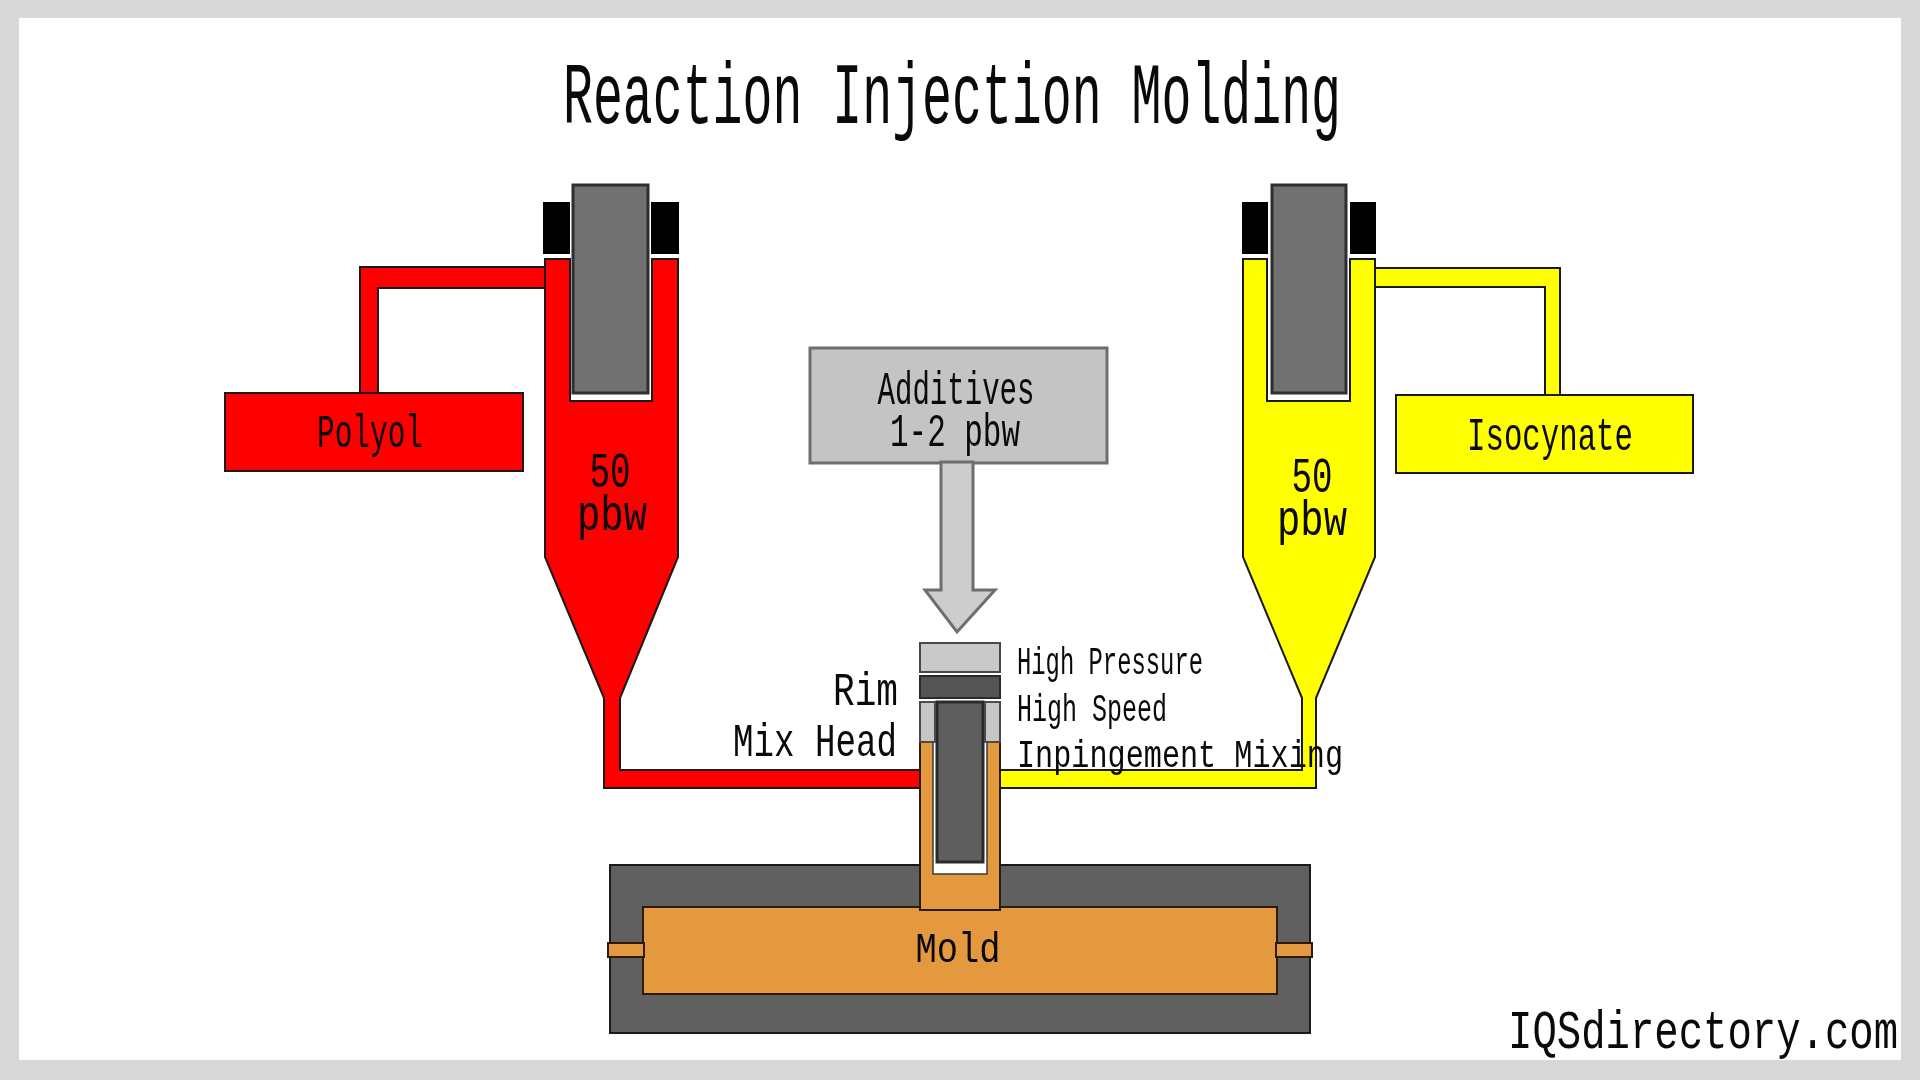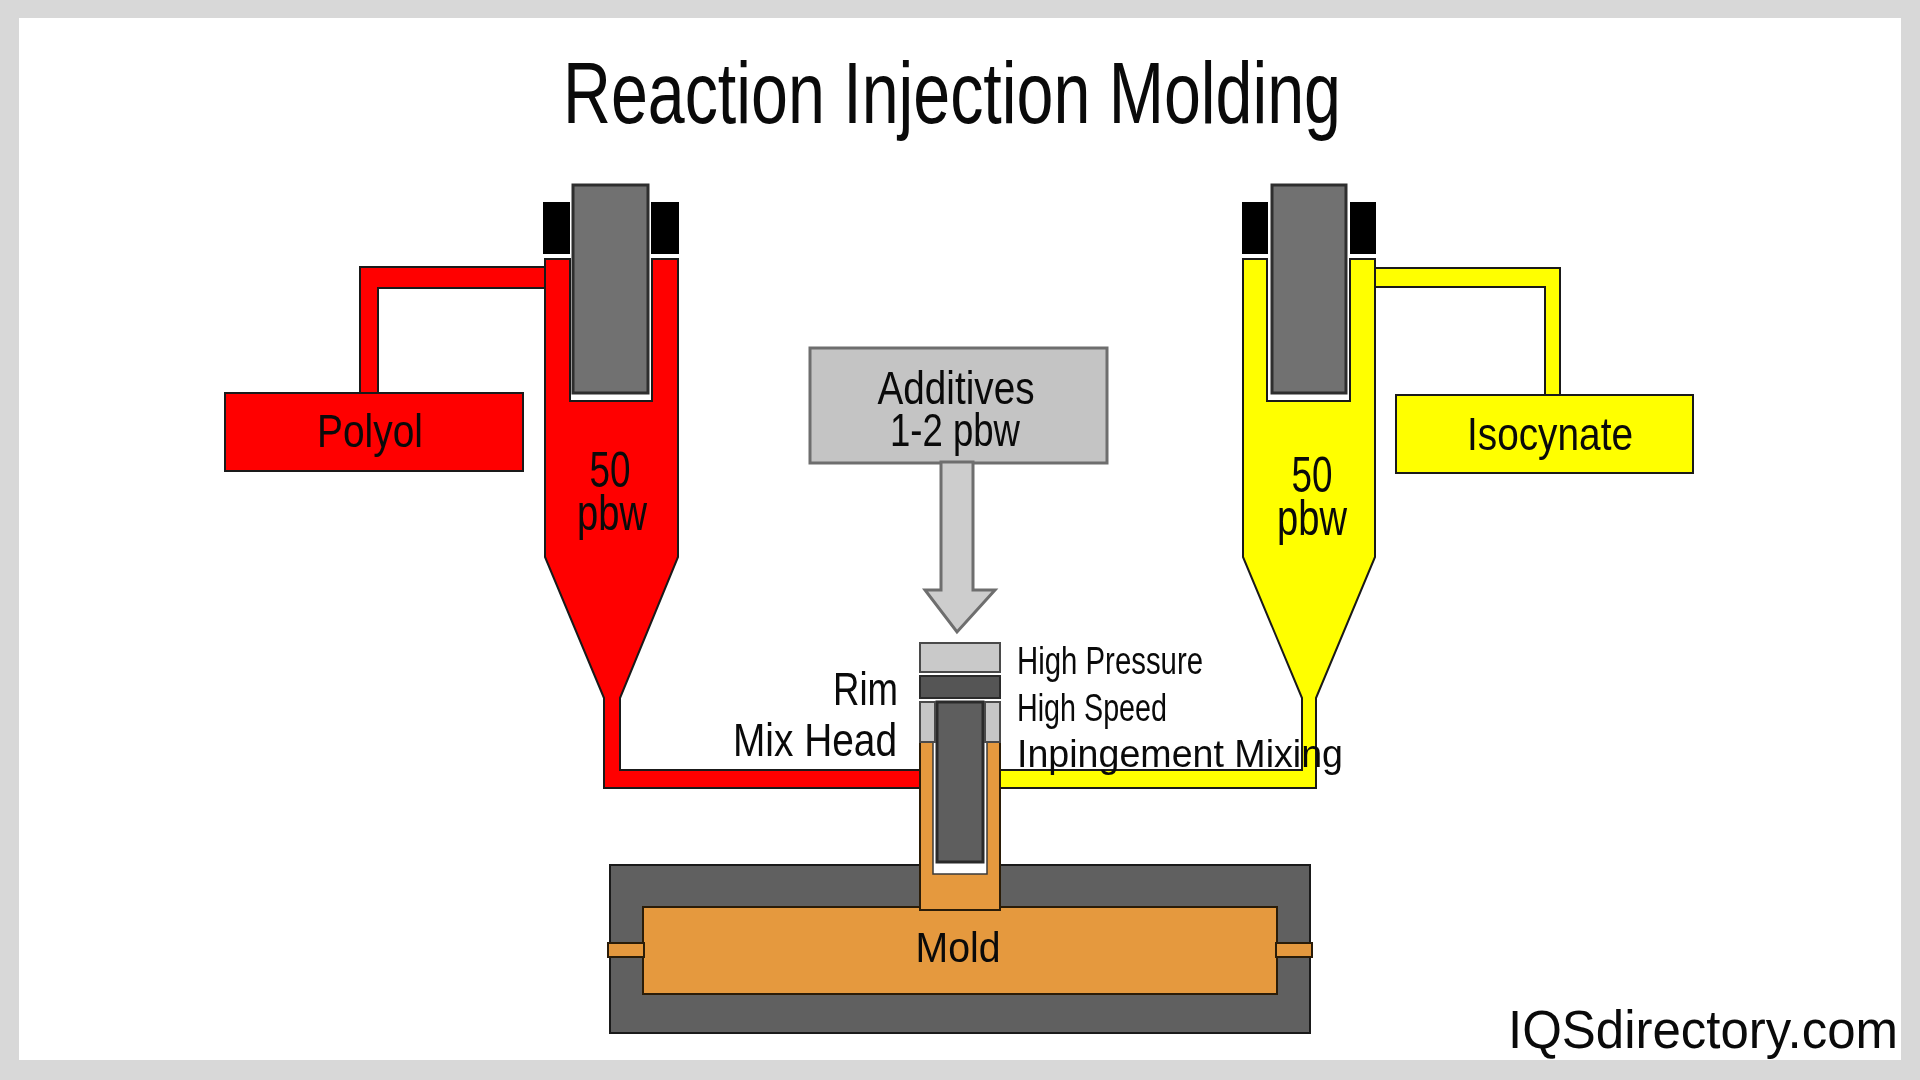--- a/index.html
+++ b/index.html
@@ -1,17 +1,17 @@
 <!DOCTYPE html>
 <html style="--canvas-border: #D8D8D8; --background: #FFFFFF; --red: #FF0000; --yellow: #FFFF00; --orange: #E5993E; --mold-gray: #606060; --piston-gray: #717171; --mixhead-piston-gray: #5E5E5E; --light-gray: #C4C4C4; --arrow-gray: #CDCDCD; --seal-black: #000000; --text-black: #0A0A0A;"><head>
 <meta charset="utf-8">
 <style>
   html,body { margin:0; padding:0; background:#fff; }
   .stage { position:relative; width:1920px; height:1080px; overflow:hidden;
-           font-family:Liberation Sans, sans-serif; }
+           font-family:Liberation Mono, monospace; }
   svg { position:absolute; left:0; top:0; }
 
   .canvas-bg   { fill: var(--canvas-border); }
   .content-bg  { fill: var(--background); }
 
   .red-shape    { fill: var(--red);    stroke:#1a1a1a; stroke-width:2; }
   .yellow-shape { fill: var(--yellow); stroke:#1a1a1a; stroke-width:2; }
   .orange-shape { fill: var(--orange); stroke:#2a1c08; stroke-width:2; }
   .mold-body    { fill: var(--mold-gray); stroke:#1a1a1a; stroke-width:2; }
   .piston       { fill: var(--piston-gray); stroke:#2e2e2e; stroke-width:3; }

